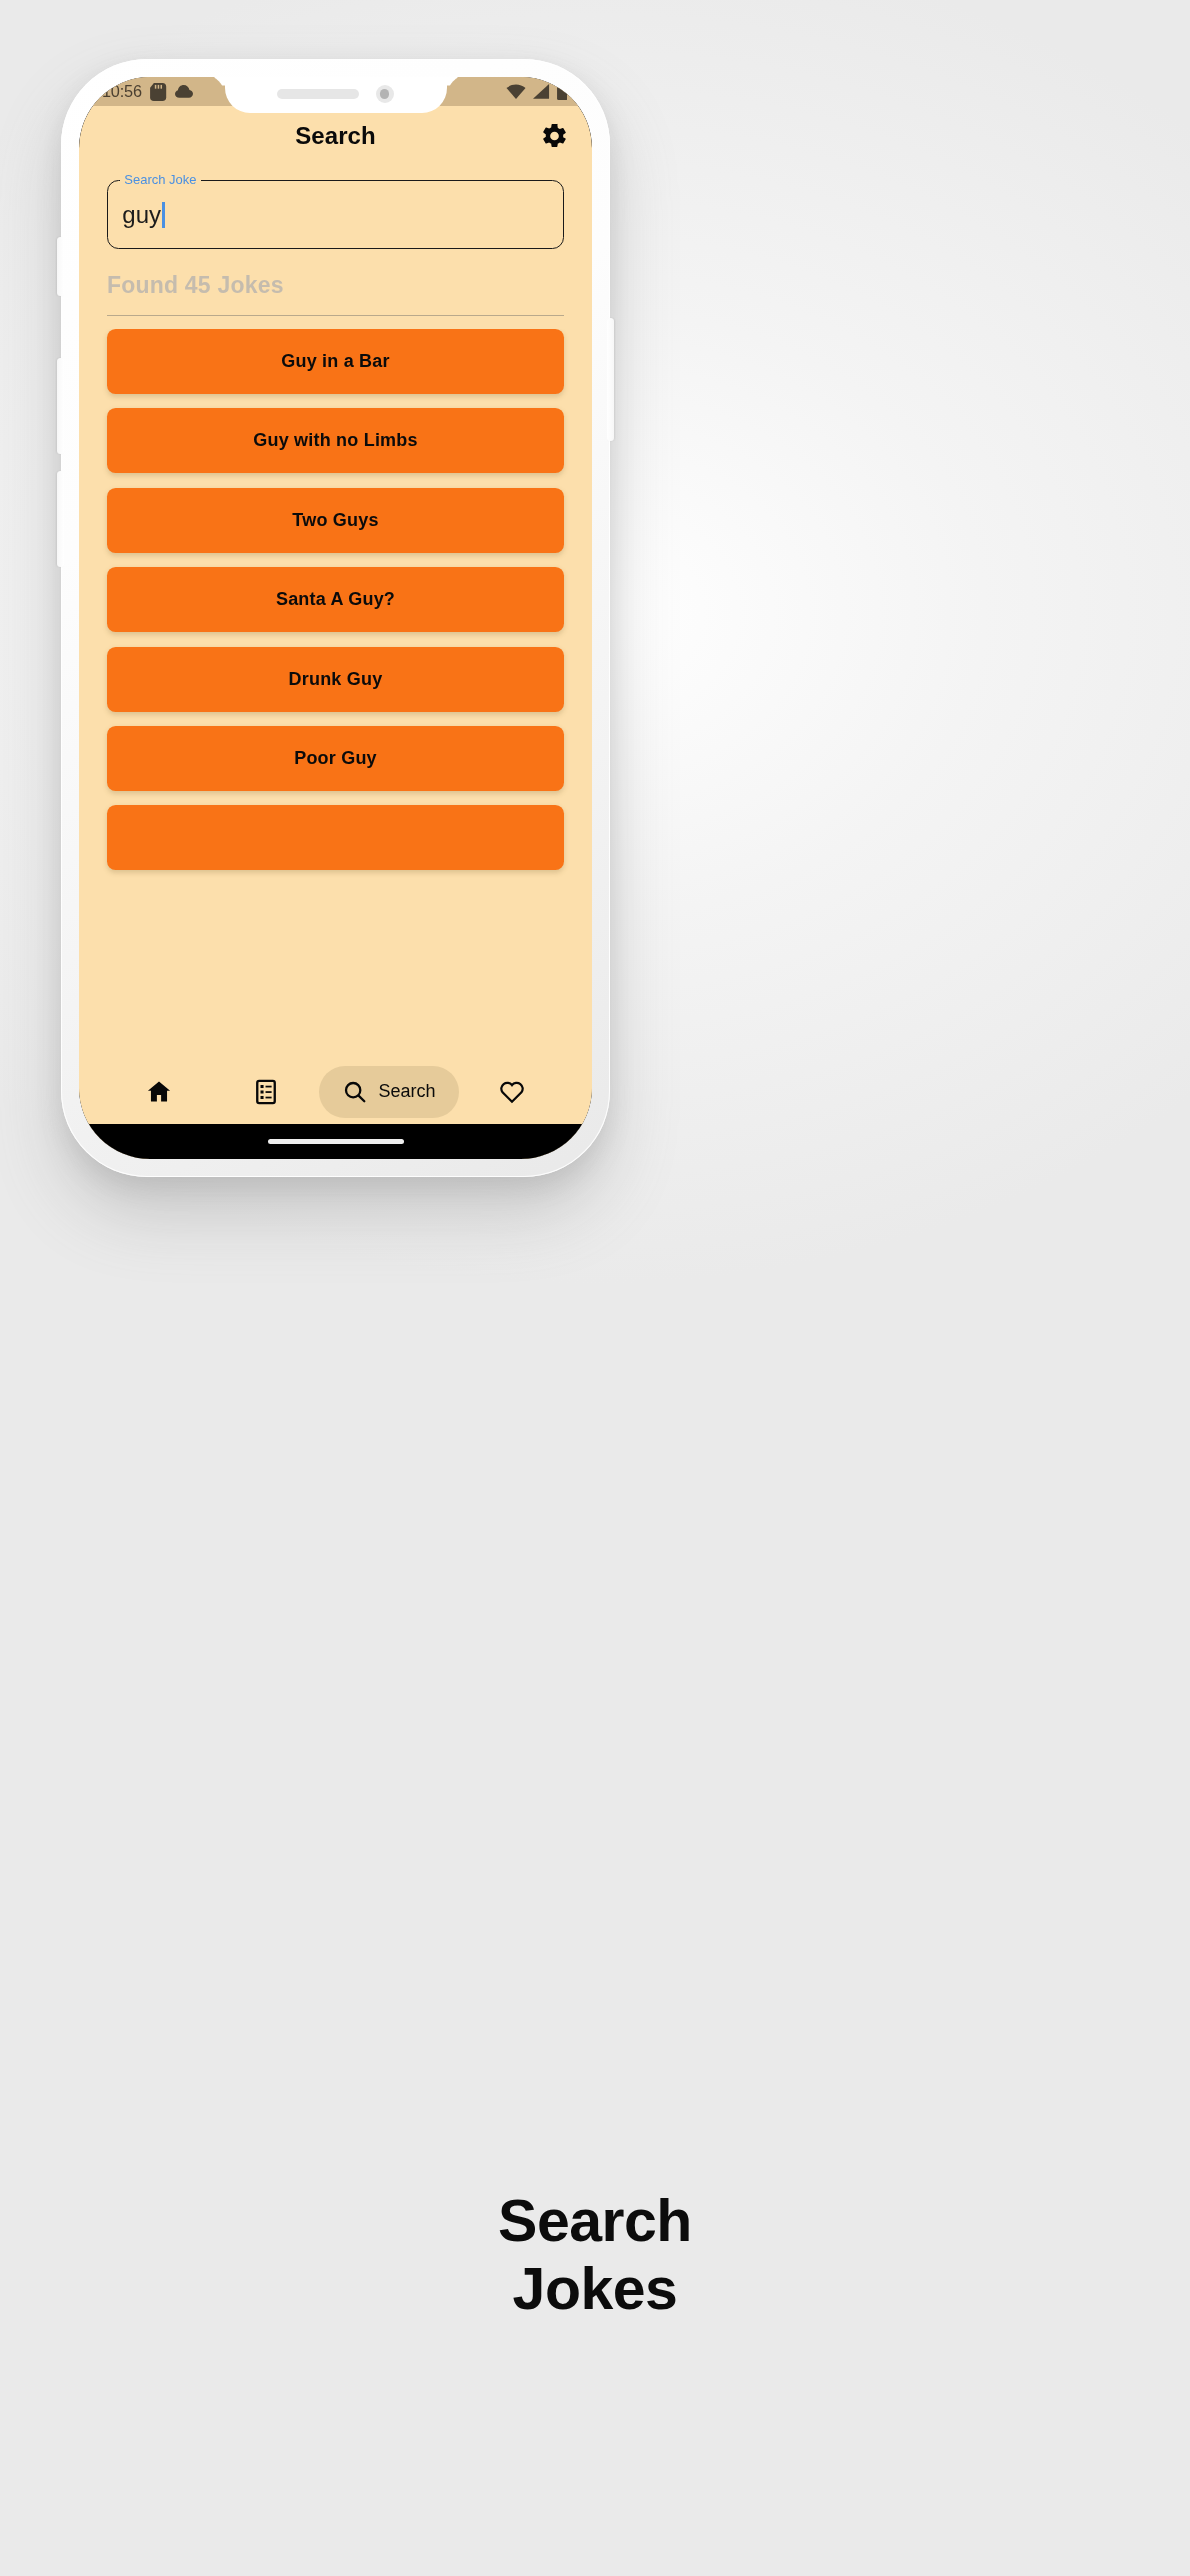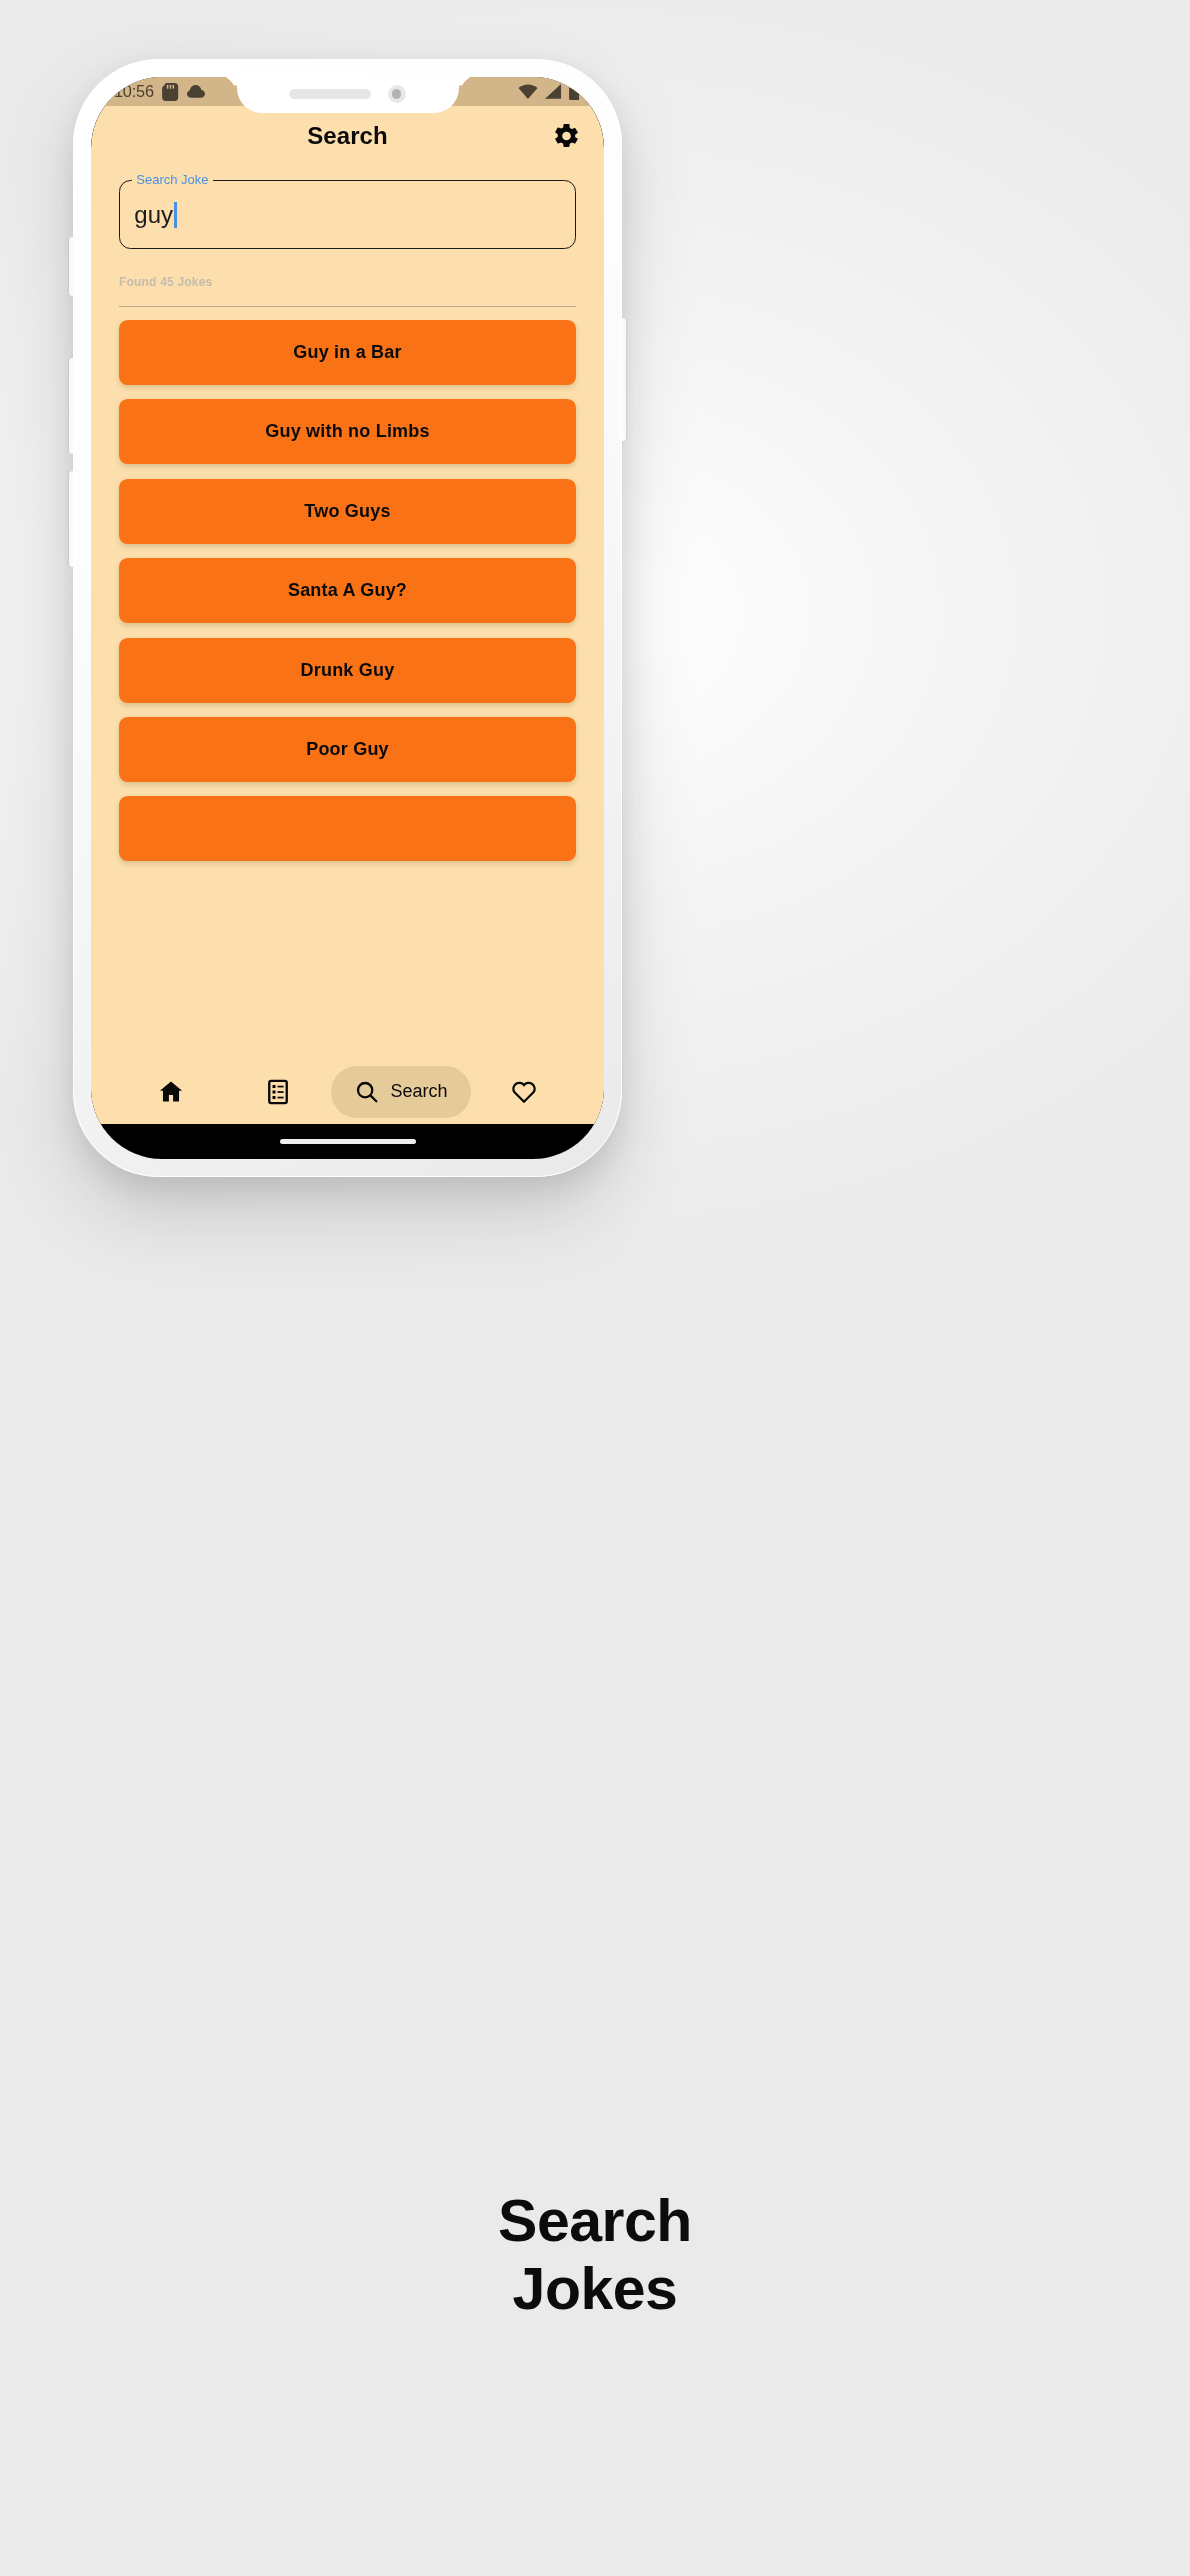--- a/index.html
+++ b/index.html
@@ -11,21 +11,21 @@
   body {
     background:
       radial-gradient(ellipse 863px 671px at 50% 613px, #ffffff 0%, #f4f4f4 45%, #eaeaea 100%),
       linear-gradient(160deg,#f2f2f2 0%,#ececec 50%,#e8e8e8 100%);
     position:relative;
   }
 
   
   #phone-frame{
     position:absolute;
-    left:73px; top:59px;
+    left:61px; top:59px;
     width:549px; height:1118px;
     border-radius:86px;
     background:linear-gradient(150deg,#ffffff 0%,#fdfdfd 35%,#f3f3f3 70%,#e9e9e9 100%);
     box-shadow:
       0 36px 67px rgba(120,120,120,.30),
       0 9.6px 25px rgba(120,120,120,.18),
       inset 0 0 0 1px rgba(255,255,255,.9);
   }
   
   .side-btn{
@@ -135,21 +135,21 @@
     background:#4a90e2; margin-left:1px; vertical-align:middle;
   }
 
   
   #found-row{
     margin:23px 28px 0 28px;
     padding-bottom:15.3px;
     border-bottom:1px solid #b9a98c;
   }
   #found-text{
-    font-size:12px; font-weight:bold; color:#c5bcae; letter-spacing:0.2px;text-align:center;
+    font-size:23px; font-weight:bold; color:#c5bcae; letter-spacing:0.2px;text-align:center;
   }
 
   
   #joke-list{
     position:relative;
     margin-top:13.4px;
     height:571px;
     overflow:hidden;
     padding:0 28px;
   }

